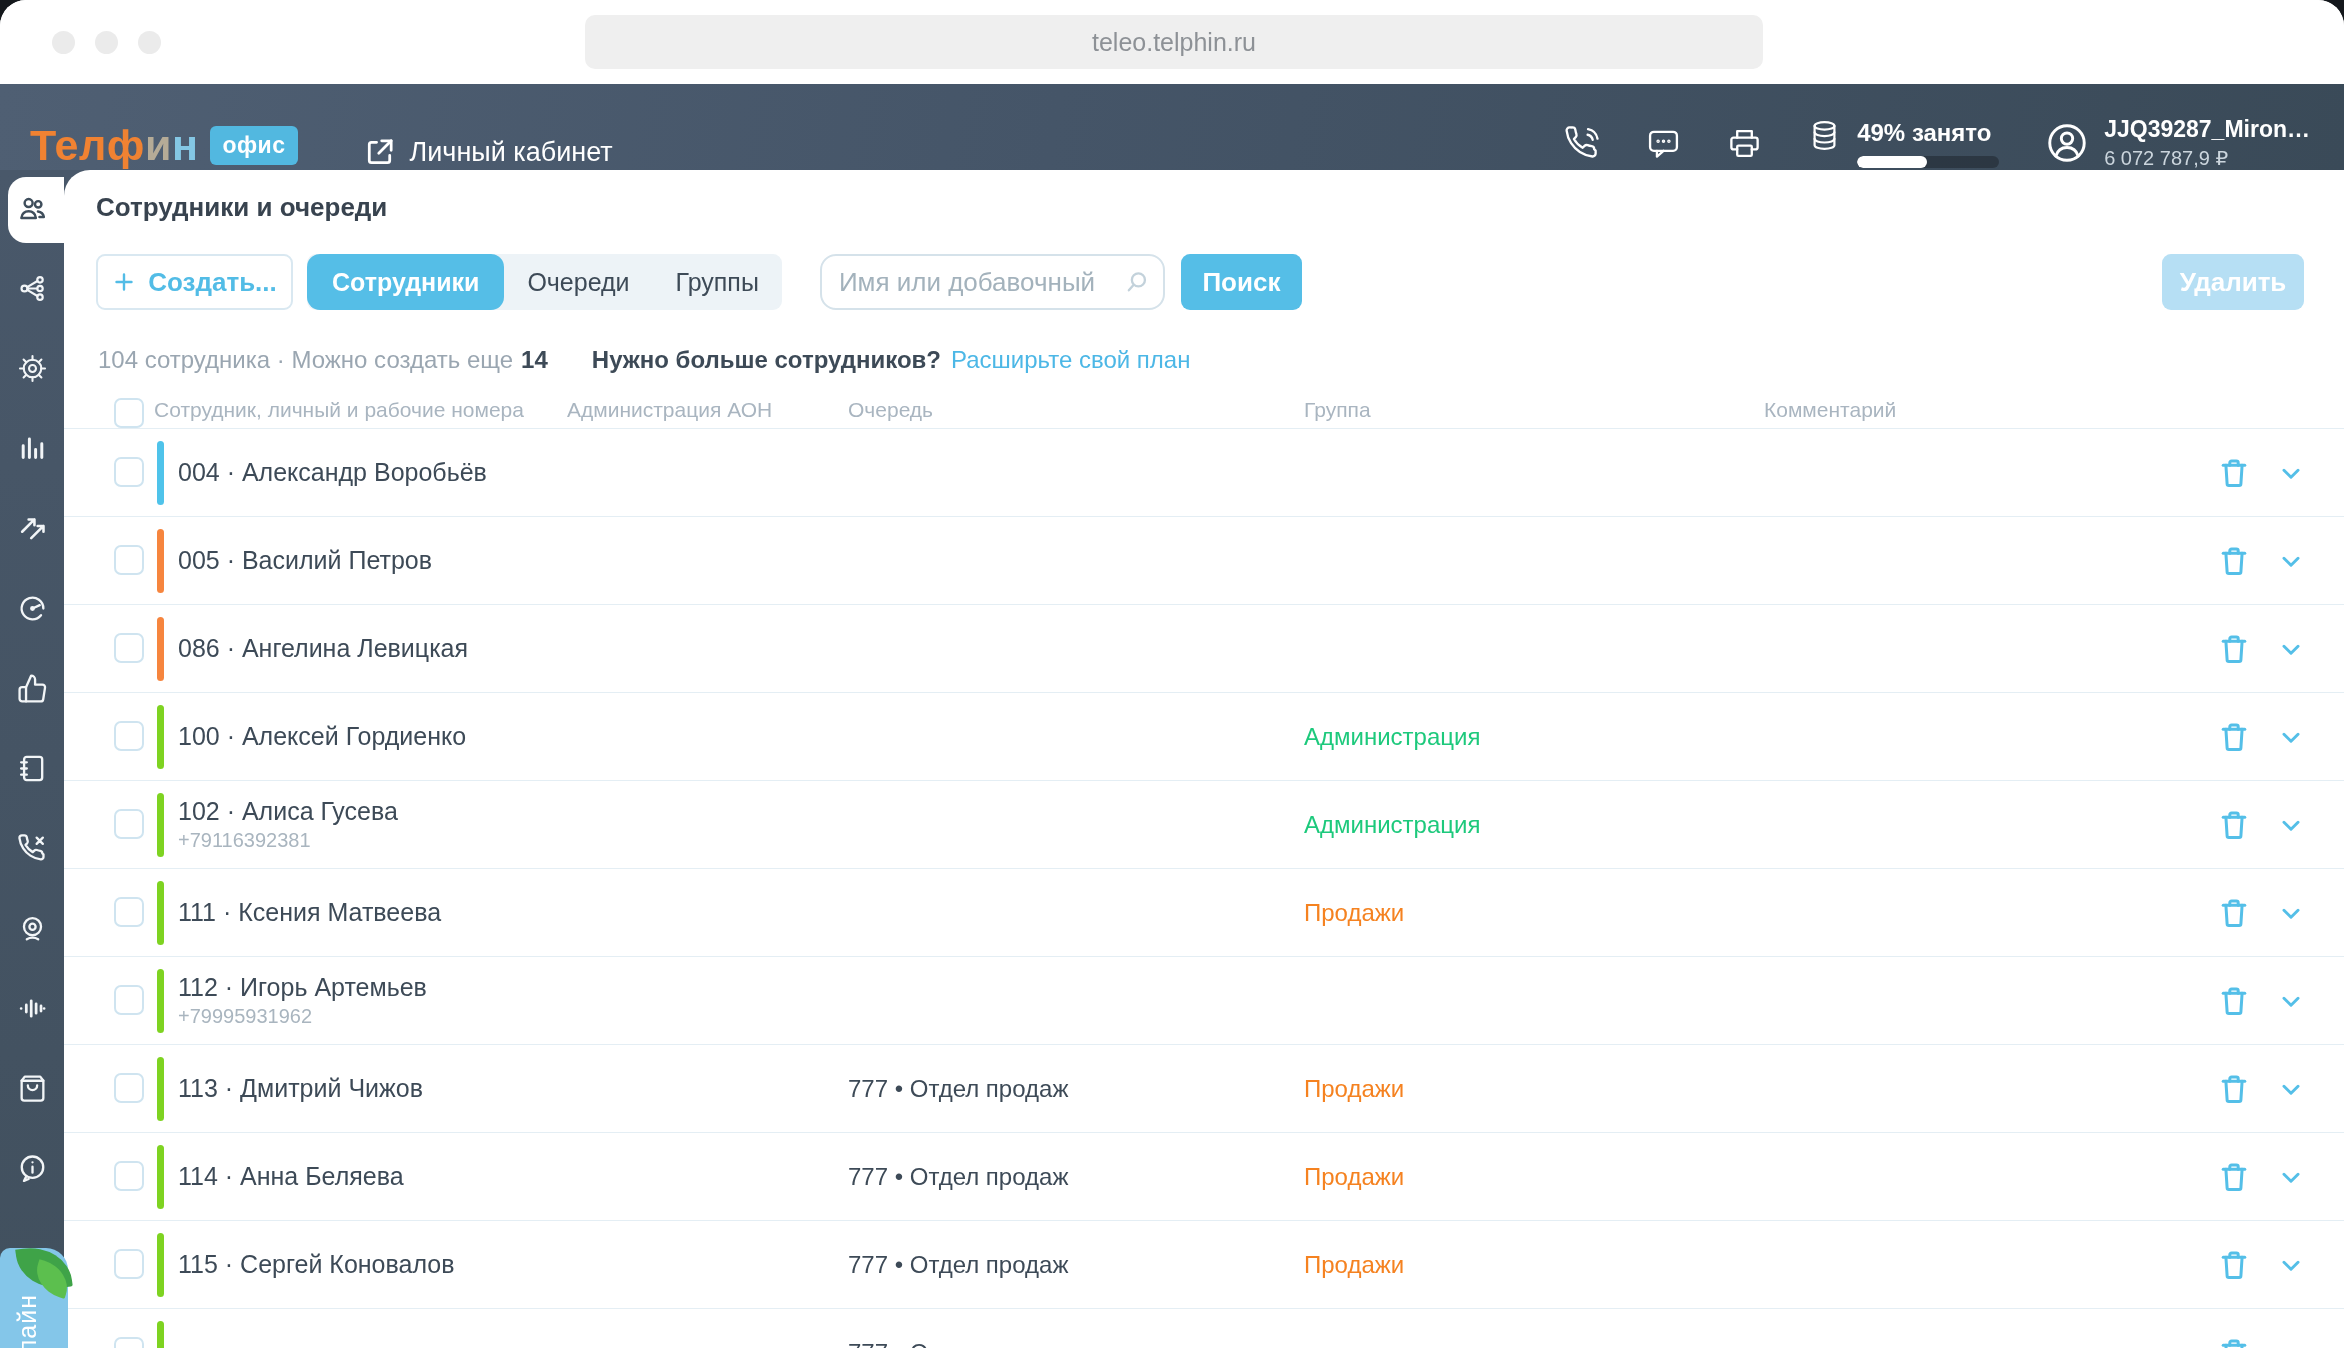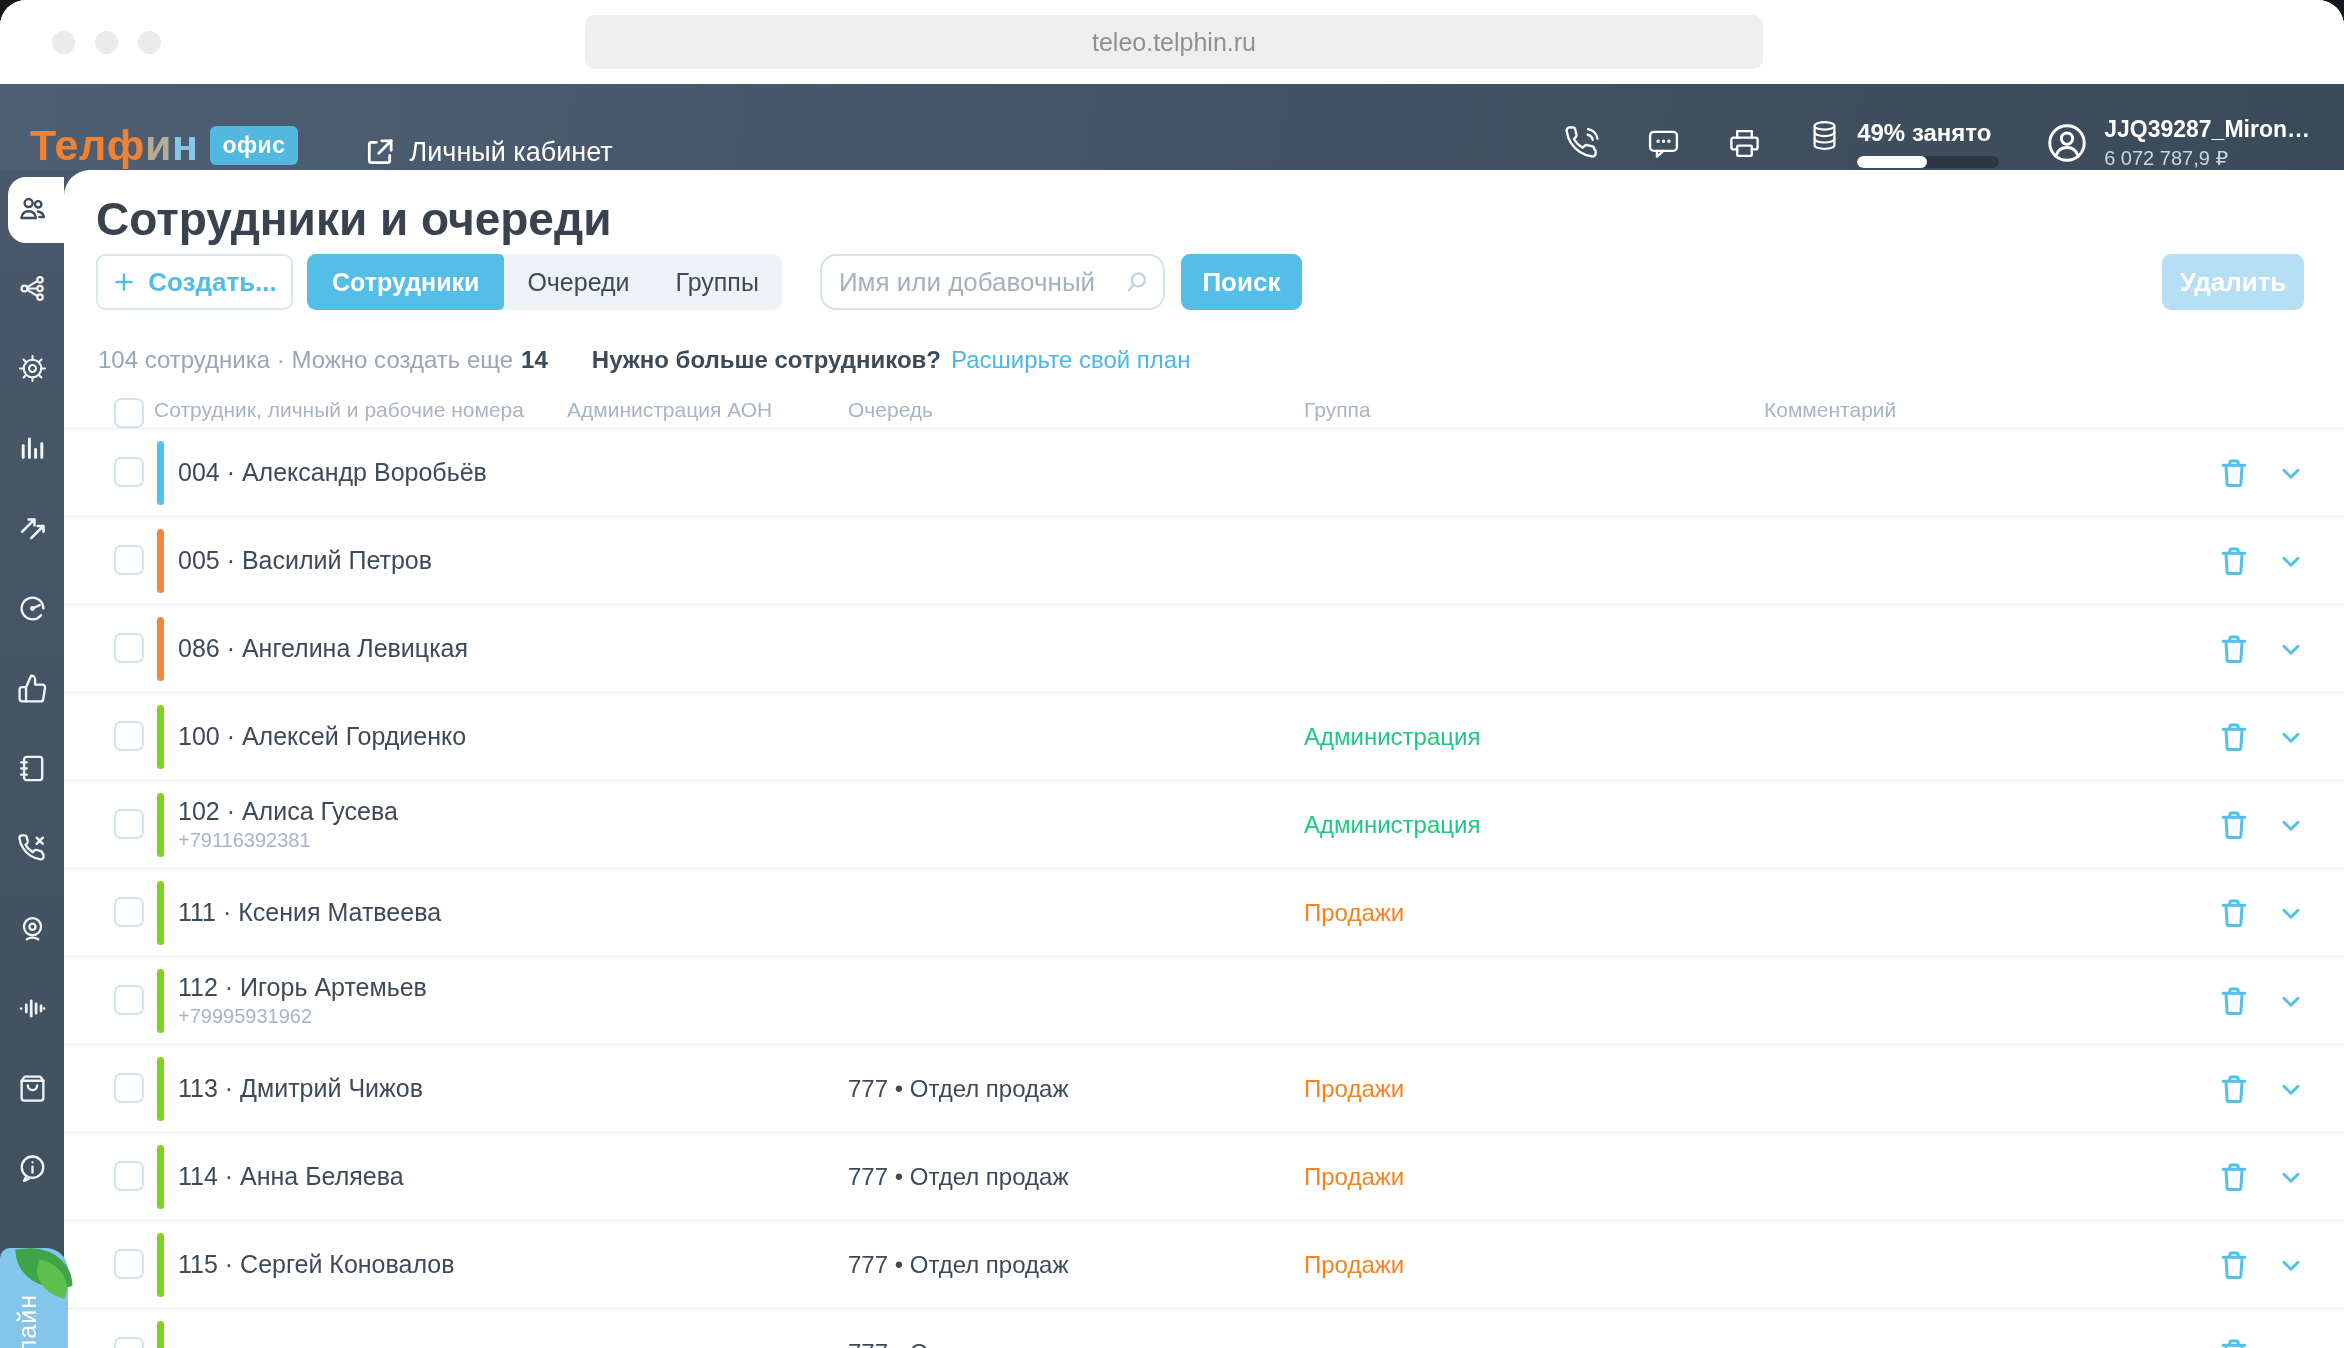--- a/index.html
+++ b/index.html
@@ -49,27 +49,27 @@
   .content{position:absolute;left:64px;top:0;right:0;bottom:0;background:#fff;border-top-left-radius:26px;overflow:hidden;}
 
   
   .chat-widget{position:absolute;left:0;bottom:0;width:68px;height:100px;background:#84c6e9;border-radius:10px 22px 0 0;z-index:5;}
   .leaf1{position:absolute;top:-2px;left:18px;width:52px;height:44px;background:#3fa348;border-radius:0 85% 4% 85%;transform:rotate(-8deg);}
   .leaf2{position:absolute;top:16px;left:34px;width:36px;height:30px;background:#5cbf4e;border-radius:0 85% 4% 85%;transform:rotate(18deg);}
   .chat-label{position:absolute;left:13px;bottom:-6px;writing-mode:vertical-rl;transform:rotate(180deg);
        color:#fff;font-size:25px;letter-spacing:1px;}
 
   
-  .page-title{position:absolute;left:32px;top:22px;font-size:46px;font-weight:bold;color:#38434f;}
+  .page-title{position:absolute;left:32px;top:22px;font-size:26px;font-weight:bold;color:#38434f;}
   .toolbar{position:absolute;left:32px;right:40px;top:84px;height:56px;display:flex;align-items:center;}
   .btn{display:flex;align-items:center;justify-content:center;height:56px;border-radius:9px;cursor:pointer;font-size:26px;}
   .btn-create{width:197px;background:#fff;border:2px solid #d9e8f1;color:#52bce6;gap:12px;font-weight:bold;margin-right:14px;}
   .btn-create svg{width:24px;height:24px;}
   .segmented{display:flex;height:56px;background:#edf3f7;border-radius:9px;margin-right:38px;overflow:hidden;}
-  .seg{display:flex;align-items:center;padding:0 23px;font-size:25px;color:#3d4a57;cursor:pointer;border-radius:5px;}
+  .seg{display:flex;align-items:center;padding:0 23px;font-size:25px;color:#3d4a57;cursor:pointer;border-radius:13px;}
   .seg.active{background:#55bee7;color:#fff;font-weight:bold;padding:0 25px;}
   .searchwrap{position:relative;margin-right:16px;}
   .search-input{width:345px;height:56px;border:2px solid #d5e2ea;border-radius:16px;padding:0 52px 0 17px;
        font-size:26px;color:#3d4a57;outline:none;}
   .search-input::placeholder{color:#a3b2bc;}
   .search-ic{position:absolute;right:14px;top:14px;width:28px;height:28px;color:#c3d2db;}
   .search-ic svg{width:28px;height:28px;}
   .btn-search{width:121px;background:#55bee7;color:#fff;font-weight:bold;}
   .btn-delete{width:142px;background:#b6dff4;color:#fff;font-weight:bold;margin-left:auto;}
 

